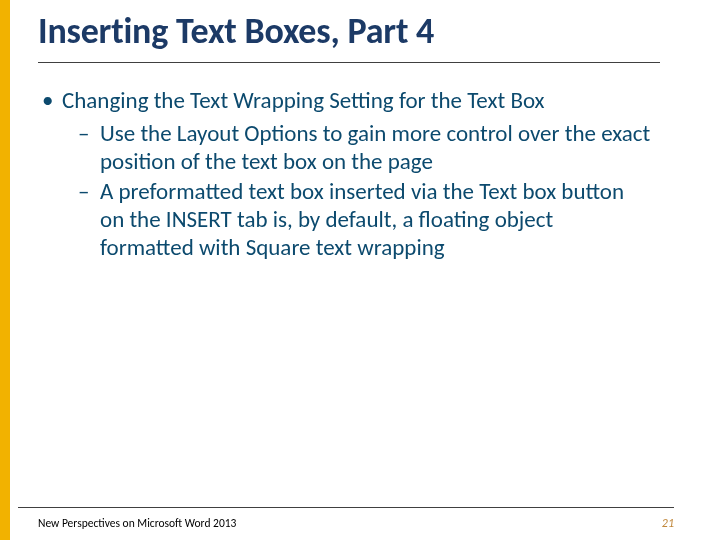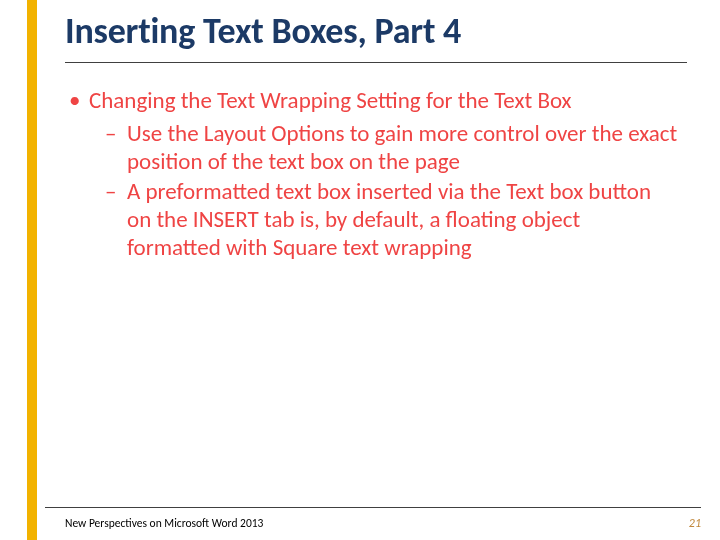--- a/index.html
+++ b/index.html
@@ -7,21 +7,20 @@
   body {
     font-family: Calibri, "Segoe UI", Arial, sans-serif;
     background: #ffffff;
     position: relative;
   }
   .slide {
     width: 692px;
     height: 540px;
     position: relative;
     background: #ffffff;
-    margin-left: 27px;
   }
   .accent-bar {
     position: absolute;
     left: 0;
     top: 0;
     width: 10px;
     height: 540px;
     background: #f2b200; 
   }
   .title-area {
@@ -41,21 +40,21 @@
     margin-top: 10px;
     border: none;
     border-top: 1px solid #404040;
     width: 100%;
   }
   .content {
     position: absolute;
     left: 38px;
     top: 86px;
     right: 40px;
-    color: #ef4444;
+    color: #0c4a6e;
   }
   .bullet-l1 {
     font-size: 23px;
     line-height: 1.25;
     padding-left: 24px;
     position: relative;
     margin-bottom: 4px;
   }
   .bullet-l1::before {
     content: "•";

